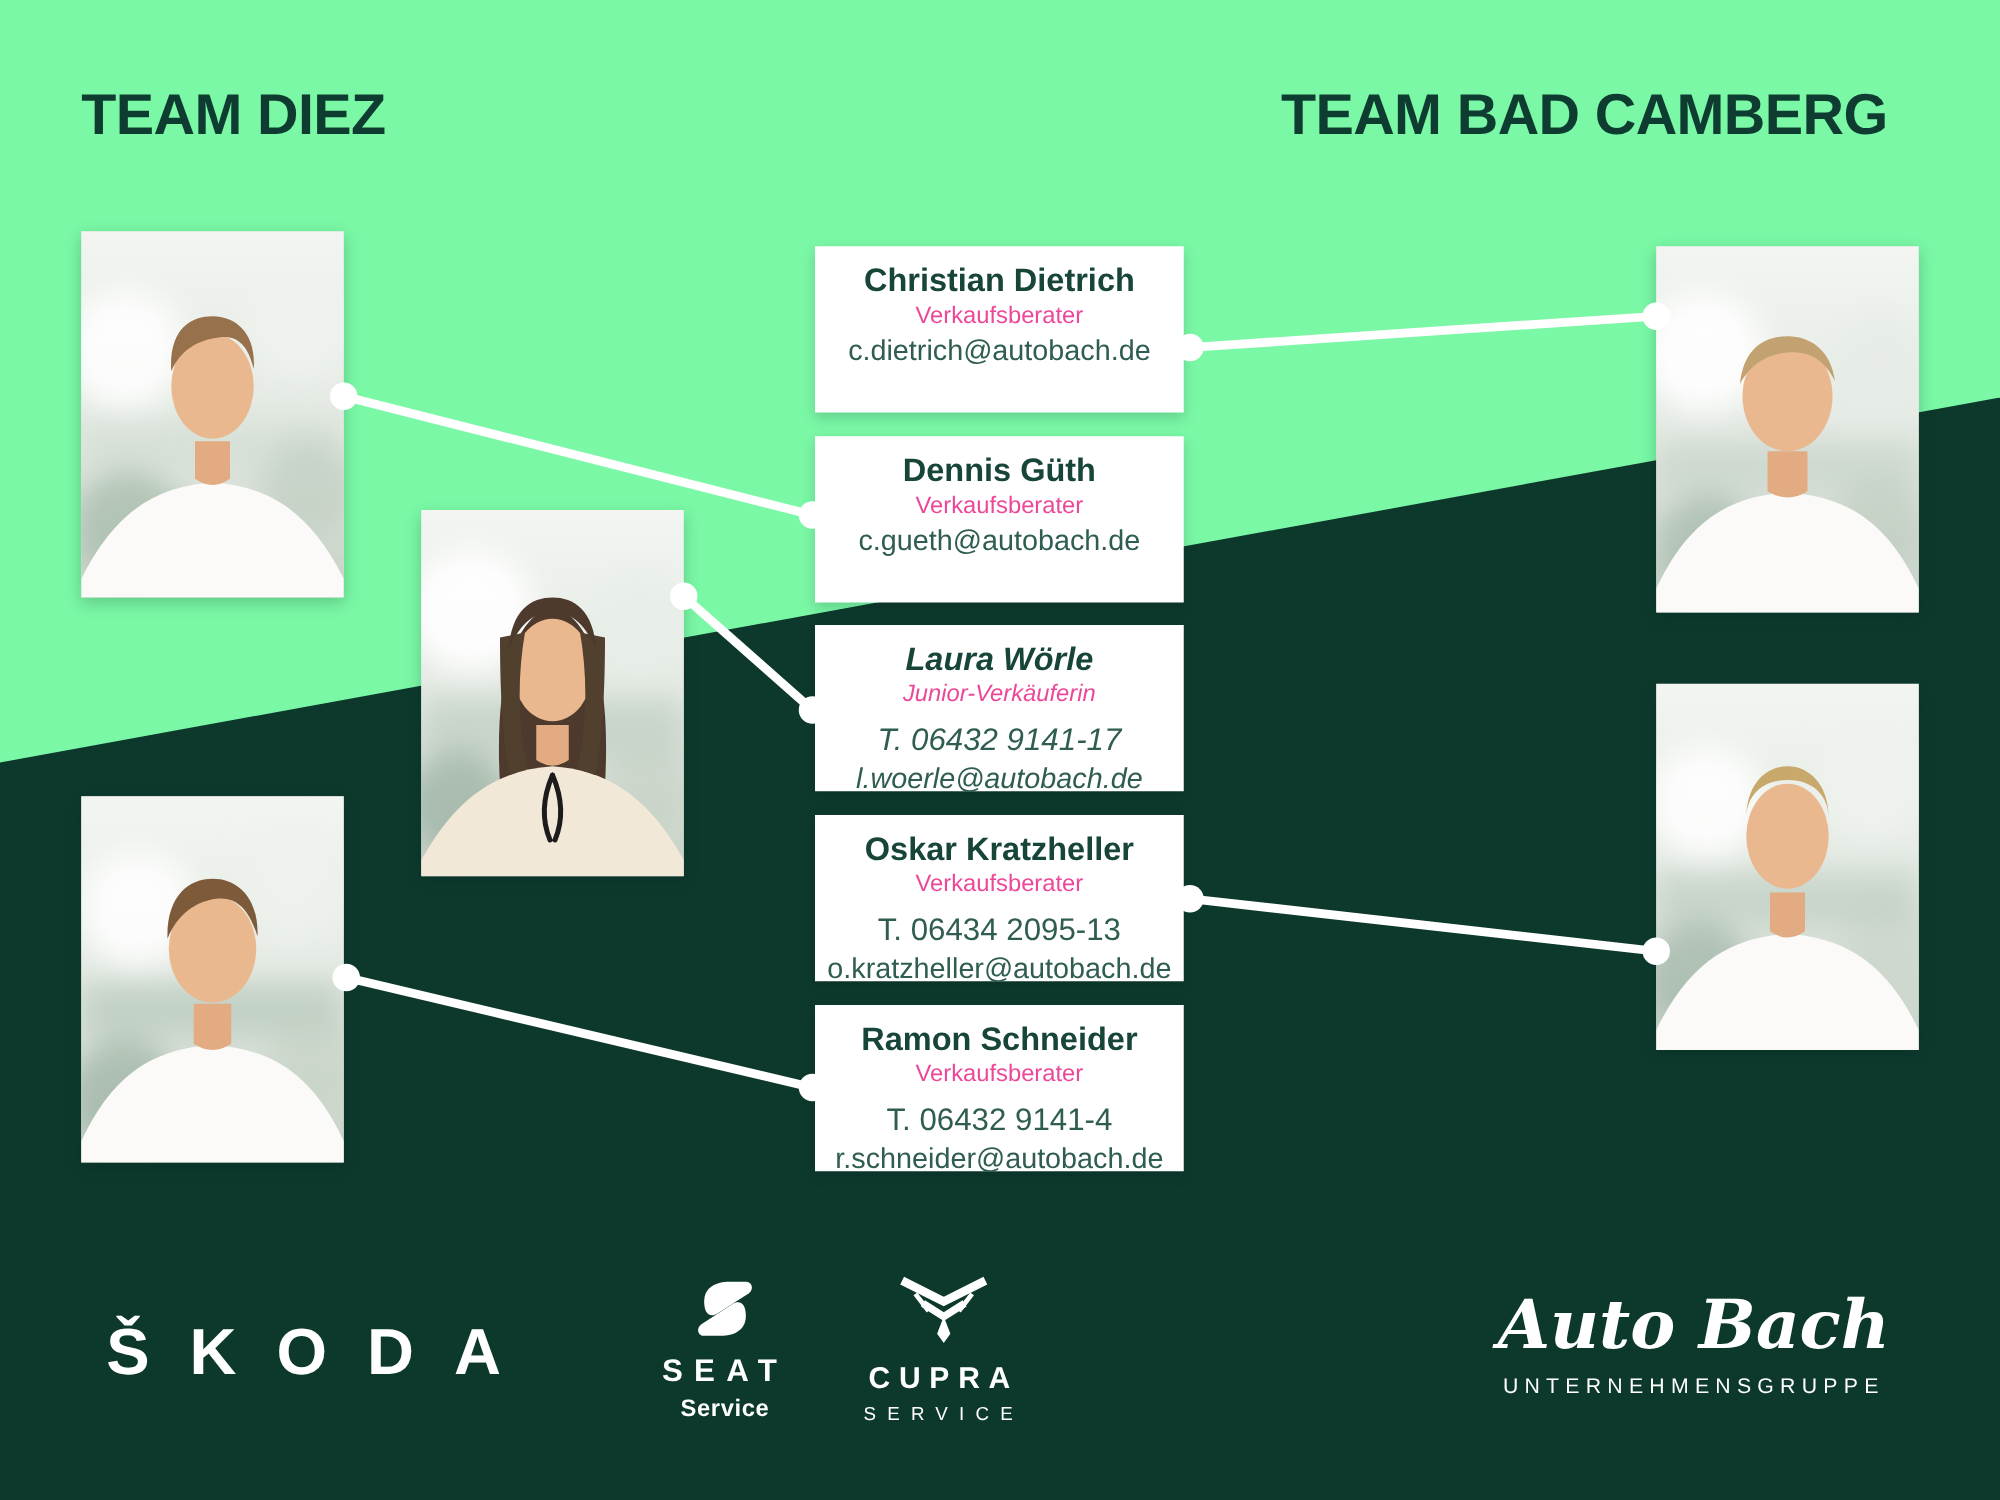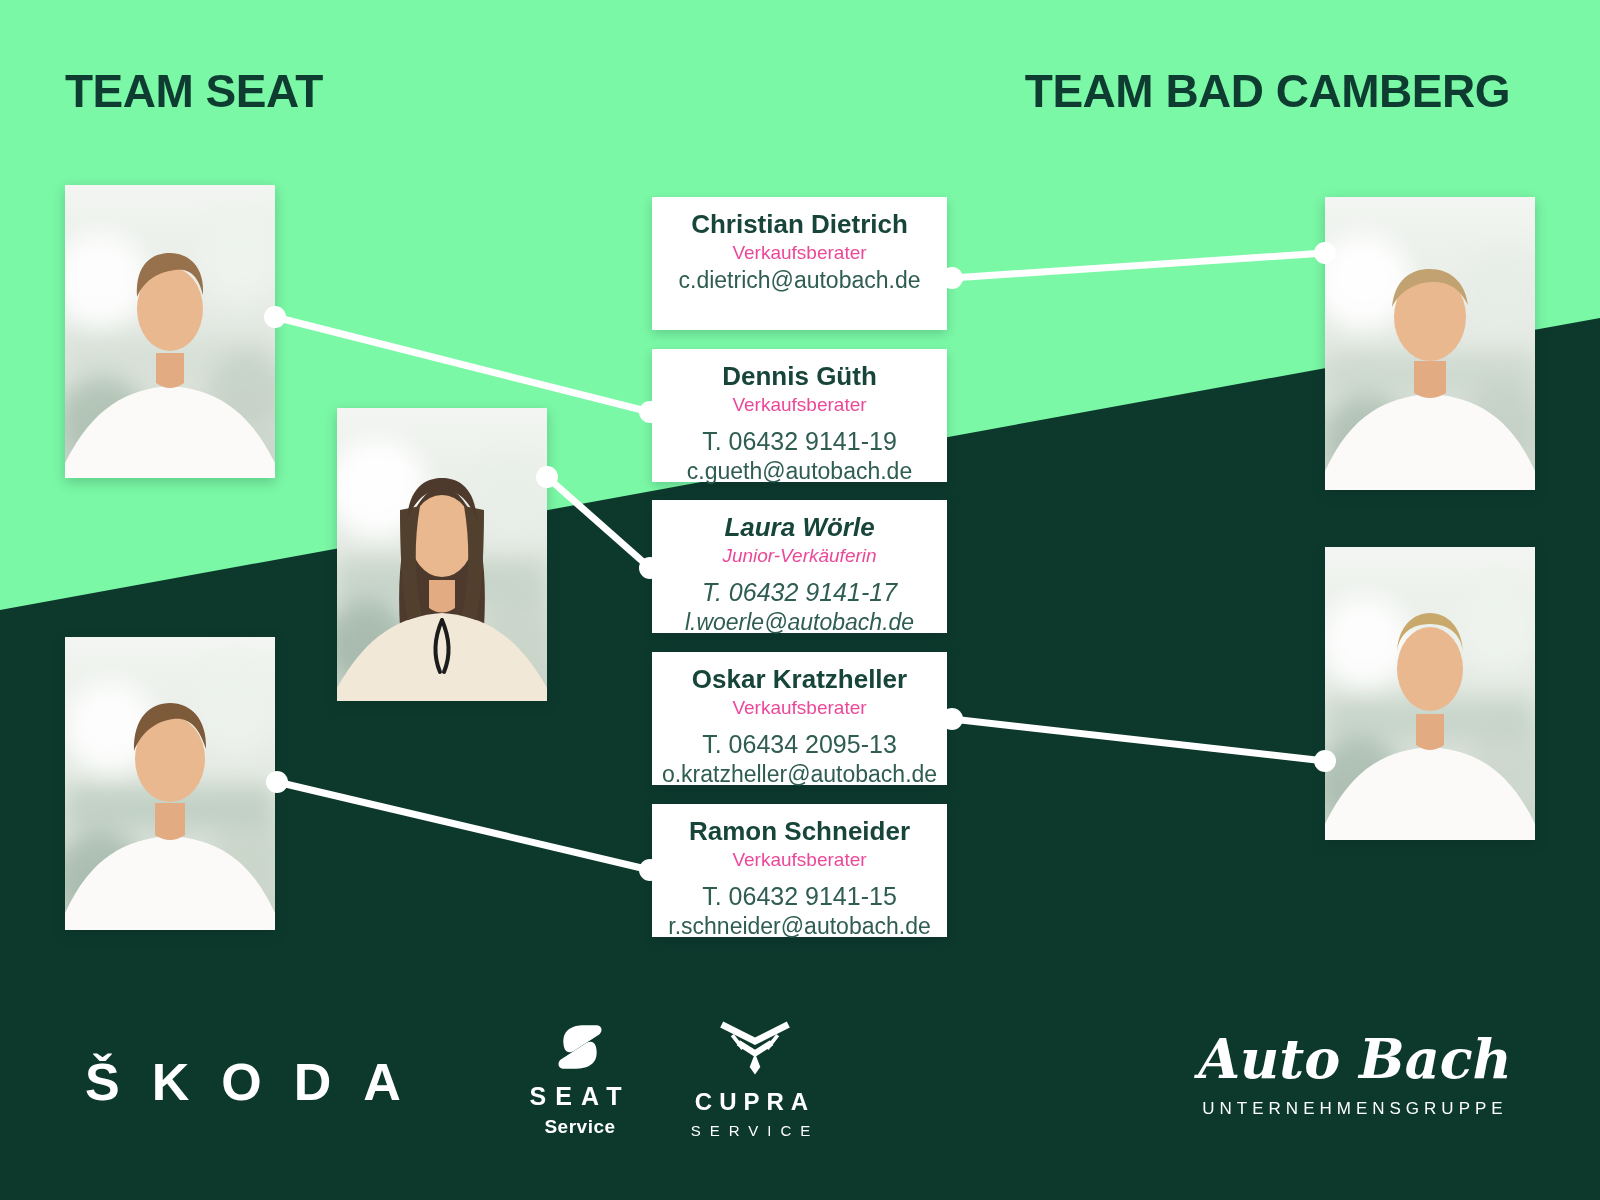--- a/index.html
+++ b/index.html
@@ -66,21 +66,21 @@
         <stop offset="1" stop-color="#c6d1c6"></stop>
       </linearGradient>
       <filter id="blur" x="-30%" y="-30%" width="160%" height="160%">
         <feGaussianBlur stdDeviation="11"></feGaussianBlur>
       </filter>
     </defs>
   </svg>
 
   <div class="dark-wedge"></div>
 
-  <h1 class="team-title left">TEAM SEAT</h1>
+  <h1 class="team-title left">TEAM DIEZ</h1>
   <h1 class="team-title right">TEAM BAD CAMBERG</h1>
 
   <div class="photo" style="left:65px;top:185px;">
     <svg viewBox="0 0 210 293">
       <rect width="210" height="293" fill="url(#bgg)"></rect>
       <g filter="url(#blur)">
         <circle cx="35" cy="95" r="48" fill="#ffffff" opacity="0.85"></circle>
         <circle cx="175" cy="75" r="42" fill="#eef3ee" opacity="0.9"></circle>
         <rect x="0" y="150" width="210" height="42" fill="#cfdbd2" opacity="0.55"></rect>
         <circle cx="38" cy="235" r="44" fill="#9db4a4" opacity="0.6"></circle>
@@ -166,39 +166,38 @@
   </div>
 
   <div class="card" style="top:197px;">
     <div class="name">Christian Dietrich</div>
     <div class="role">Verkaufsberater</div>
     <div class="email">c.dietrich@autobach.de</div>
   </div>
   <div class="card" style="top:349px;">
     <div class="name">Dennis Güth</div>
     <div class="role">Verkaufsberater</div>
-    <div class="phone">T. 06432 9141-19</div>
     <div class="email">c.gueth@autobach.de</div>
   </div>
   <div class="card" style="top:500px;font-style:italic;">
     <div class="name">Laura Wörle</div>
     <div class="role">Junior-Verkäuferin</div>
     <div class="phone">T. 06432 9141-17</div>
     <div class="email">l.woerle@autobach.de</div>
   </div>
   <div class="card" style="top:652px;">
     <div class="name">Oskar Kratzheller</div>
     <div class="role">Verkaufsberater</div>
     <div class="phone">T. 06434 2095-13</div>
     <div class="email">o.kratzheller@autobach.de</div>
   </div>
   <div class="card" style="top:804px;">
     <div class="name">Ramon Schneider</div>
     <div class="role">Verkaufsberater</div>
-    <div class="phone">T. 06432 9141-15</div>
+    <div class="phone">T. 06432 9141-4</div>
     <div class="email">r.schneider@autobach.de</div>
   </div>
 
   <svg class="connectors" width="1600" height="1200" viewBox="0 0 1600 1200">
     <g stroke="#FFFFFF" stroke-width="7">
       <line x1="275" y1="317" x2="650" y2="412"></line>
       <line x1="547" y1="477" x2="650" y2="568"></line>
       <line x1="277" y1="782" x2="650" y2="870"></line>
       <line x1="952" y1="278" x2="1325" y2="253"></line>
       <line x1="952" y1="719" x2="1325" y2="761"></line>

